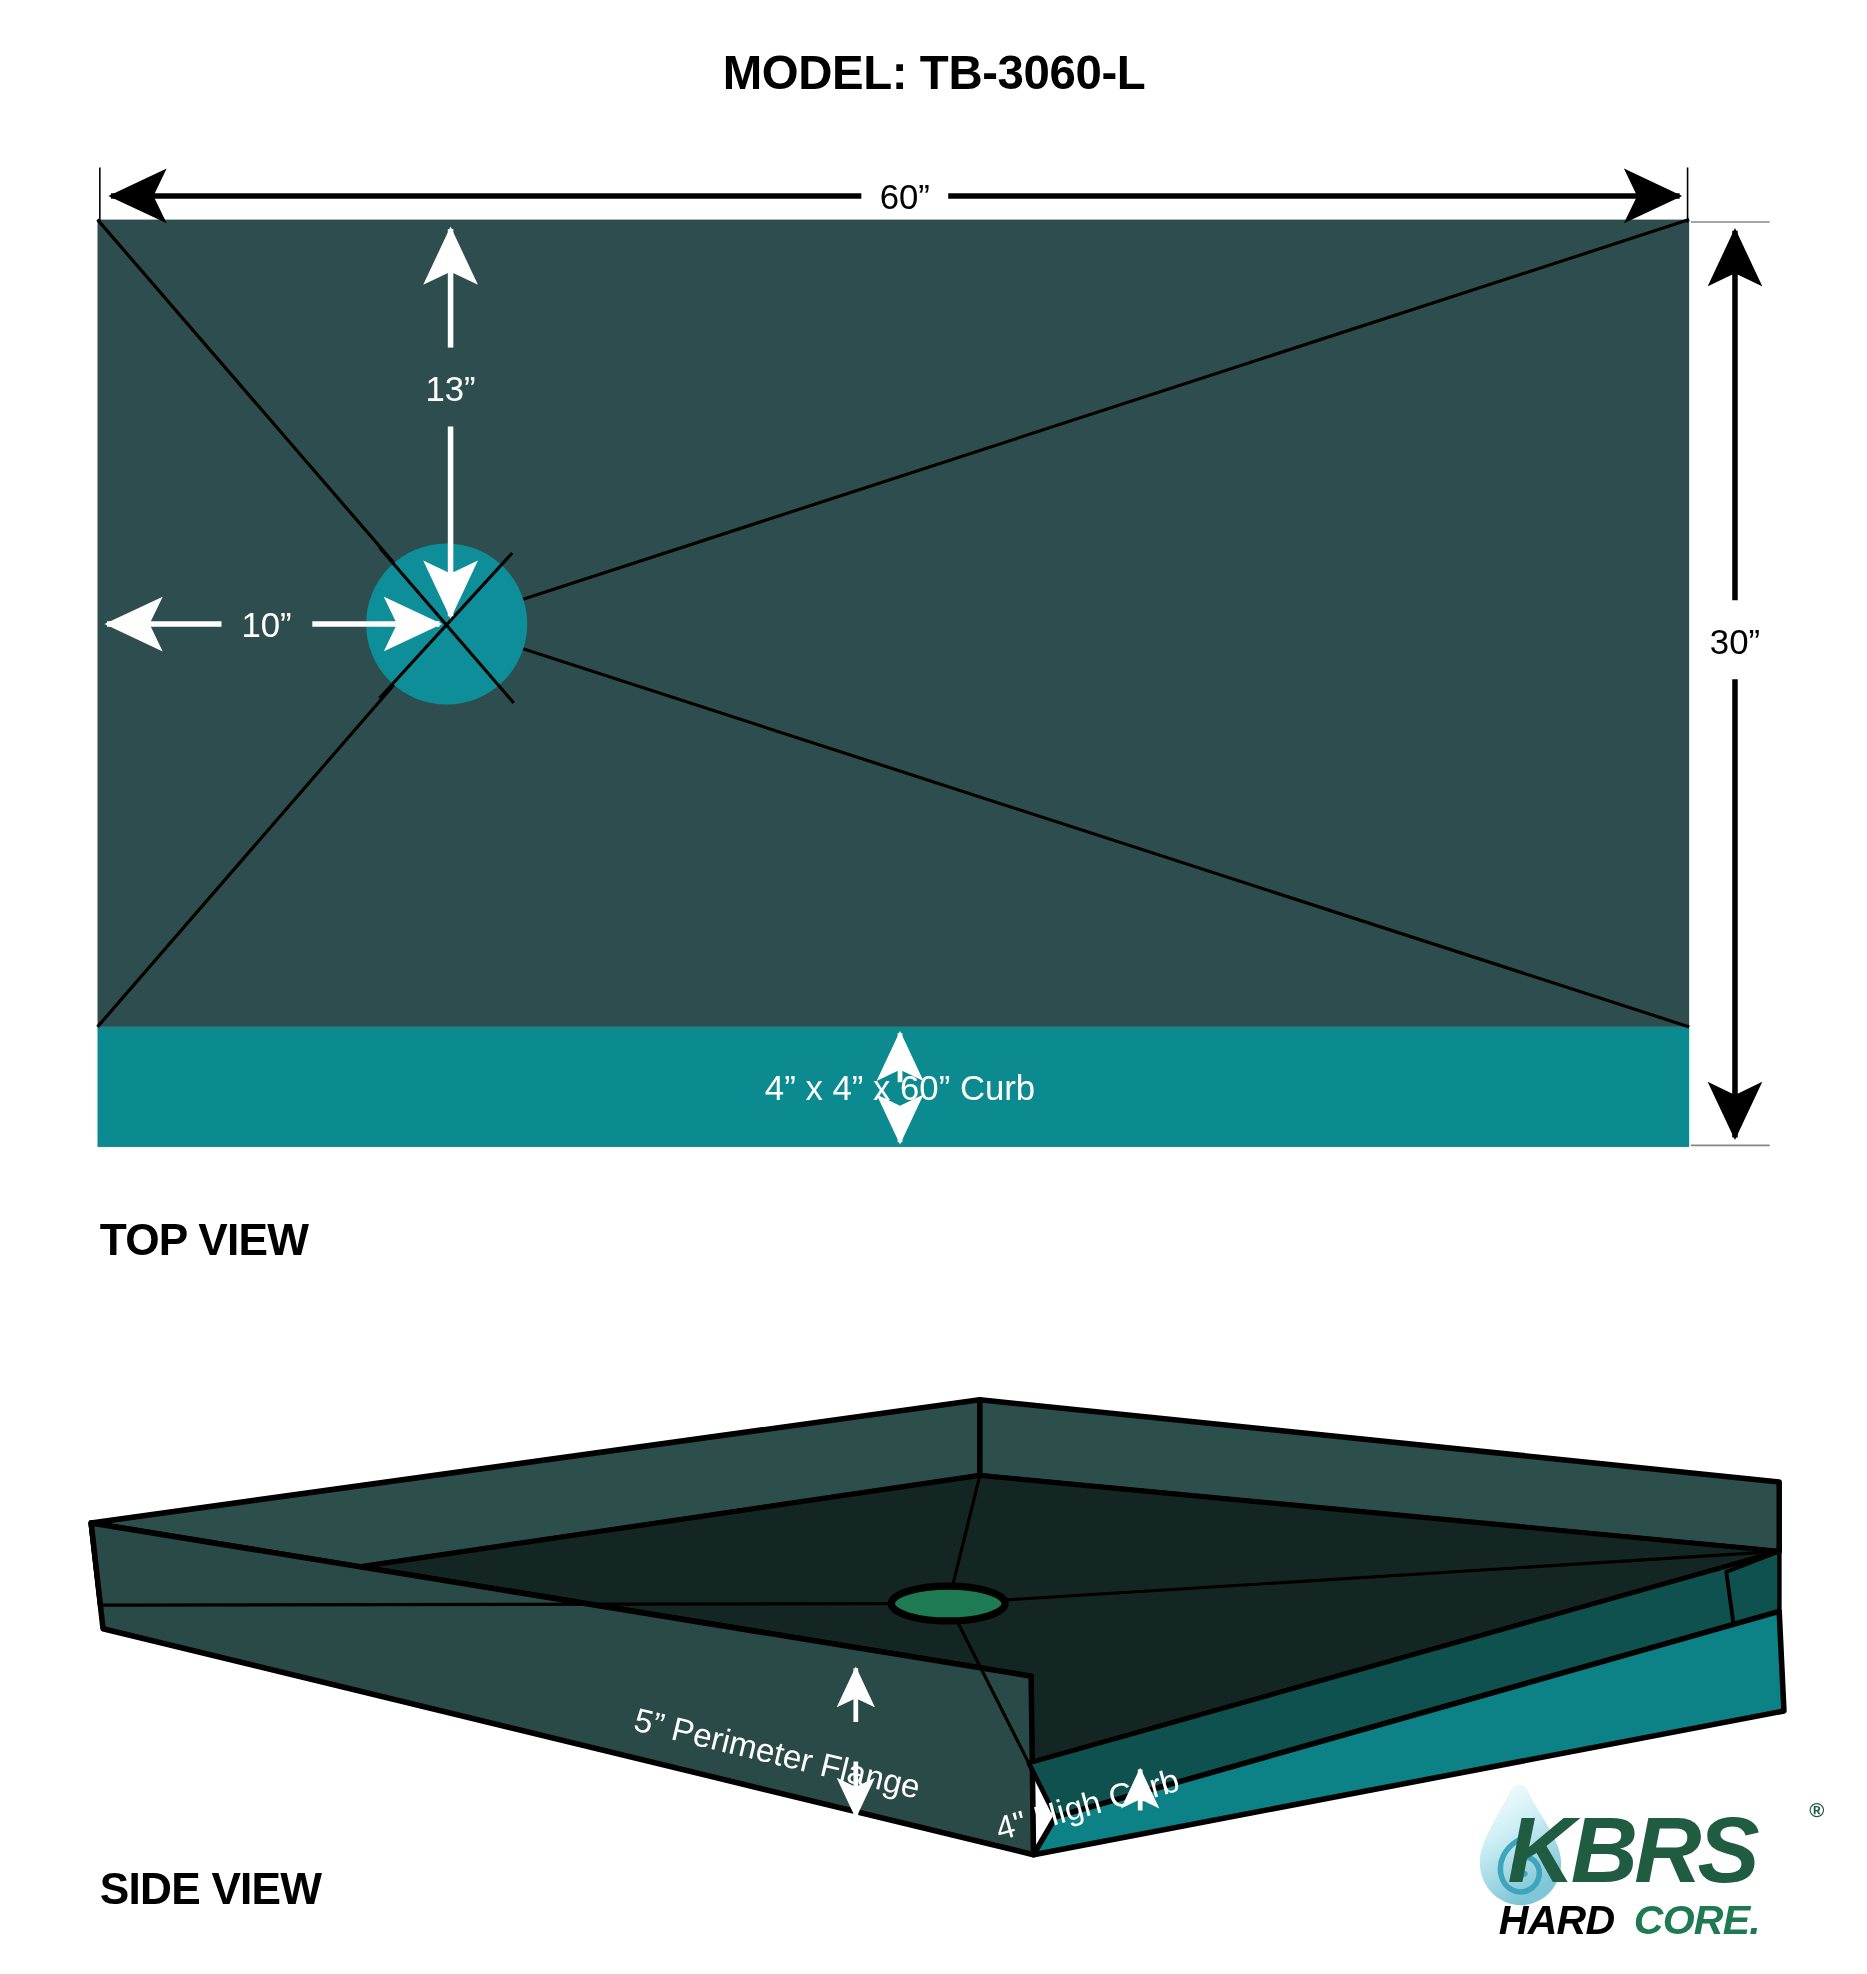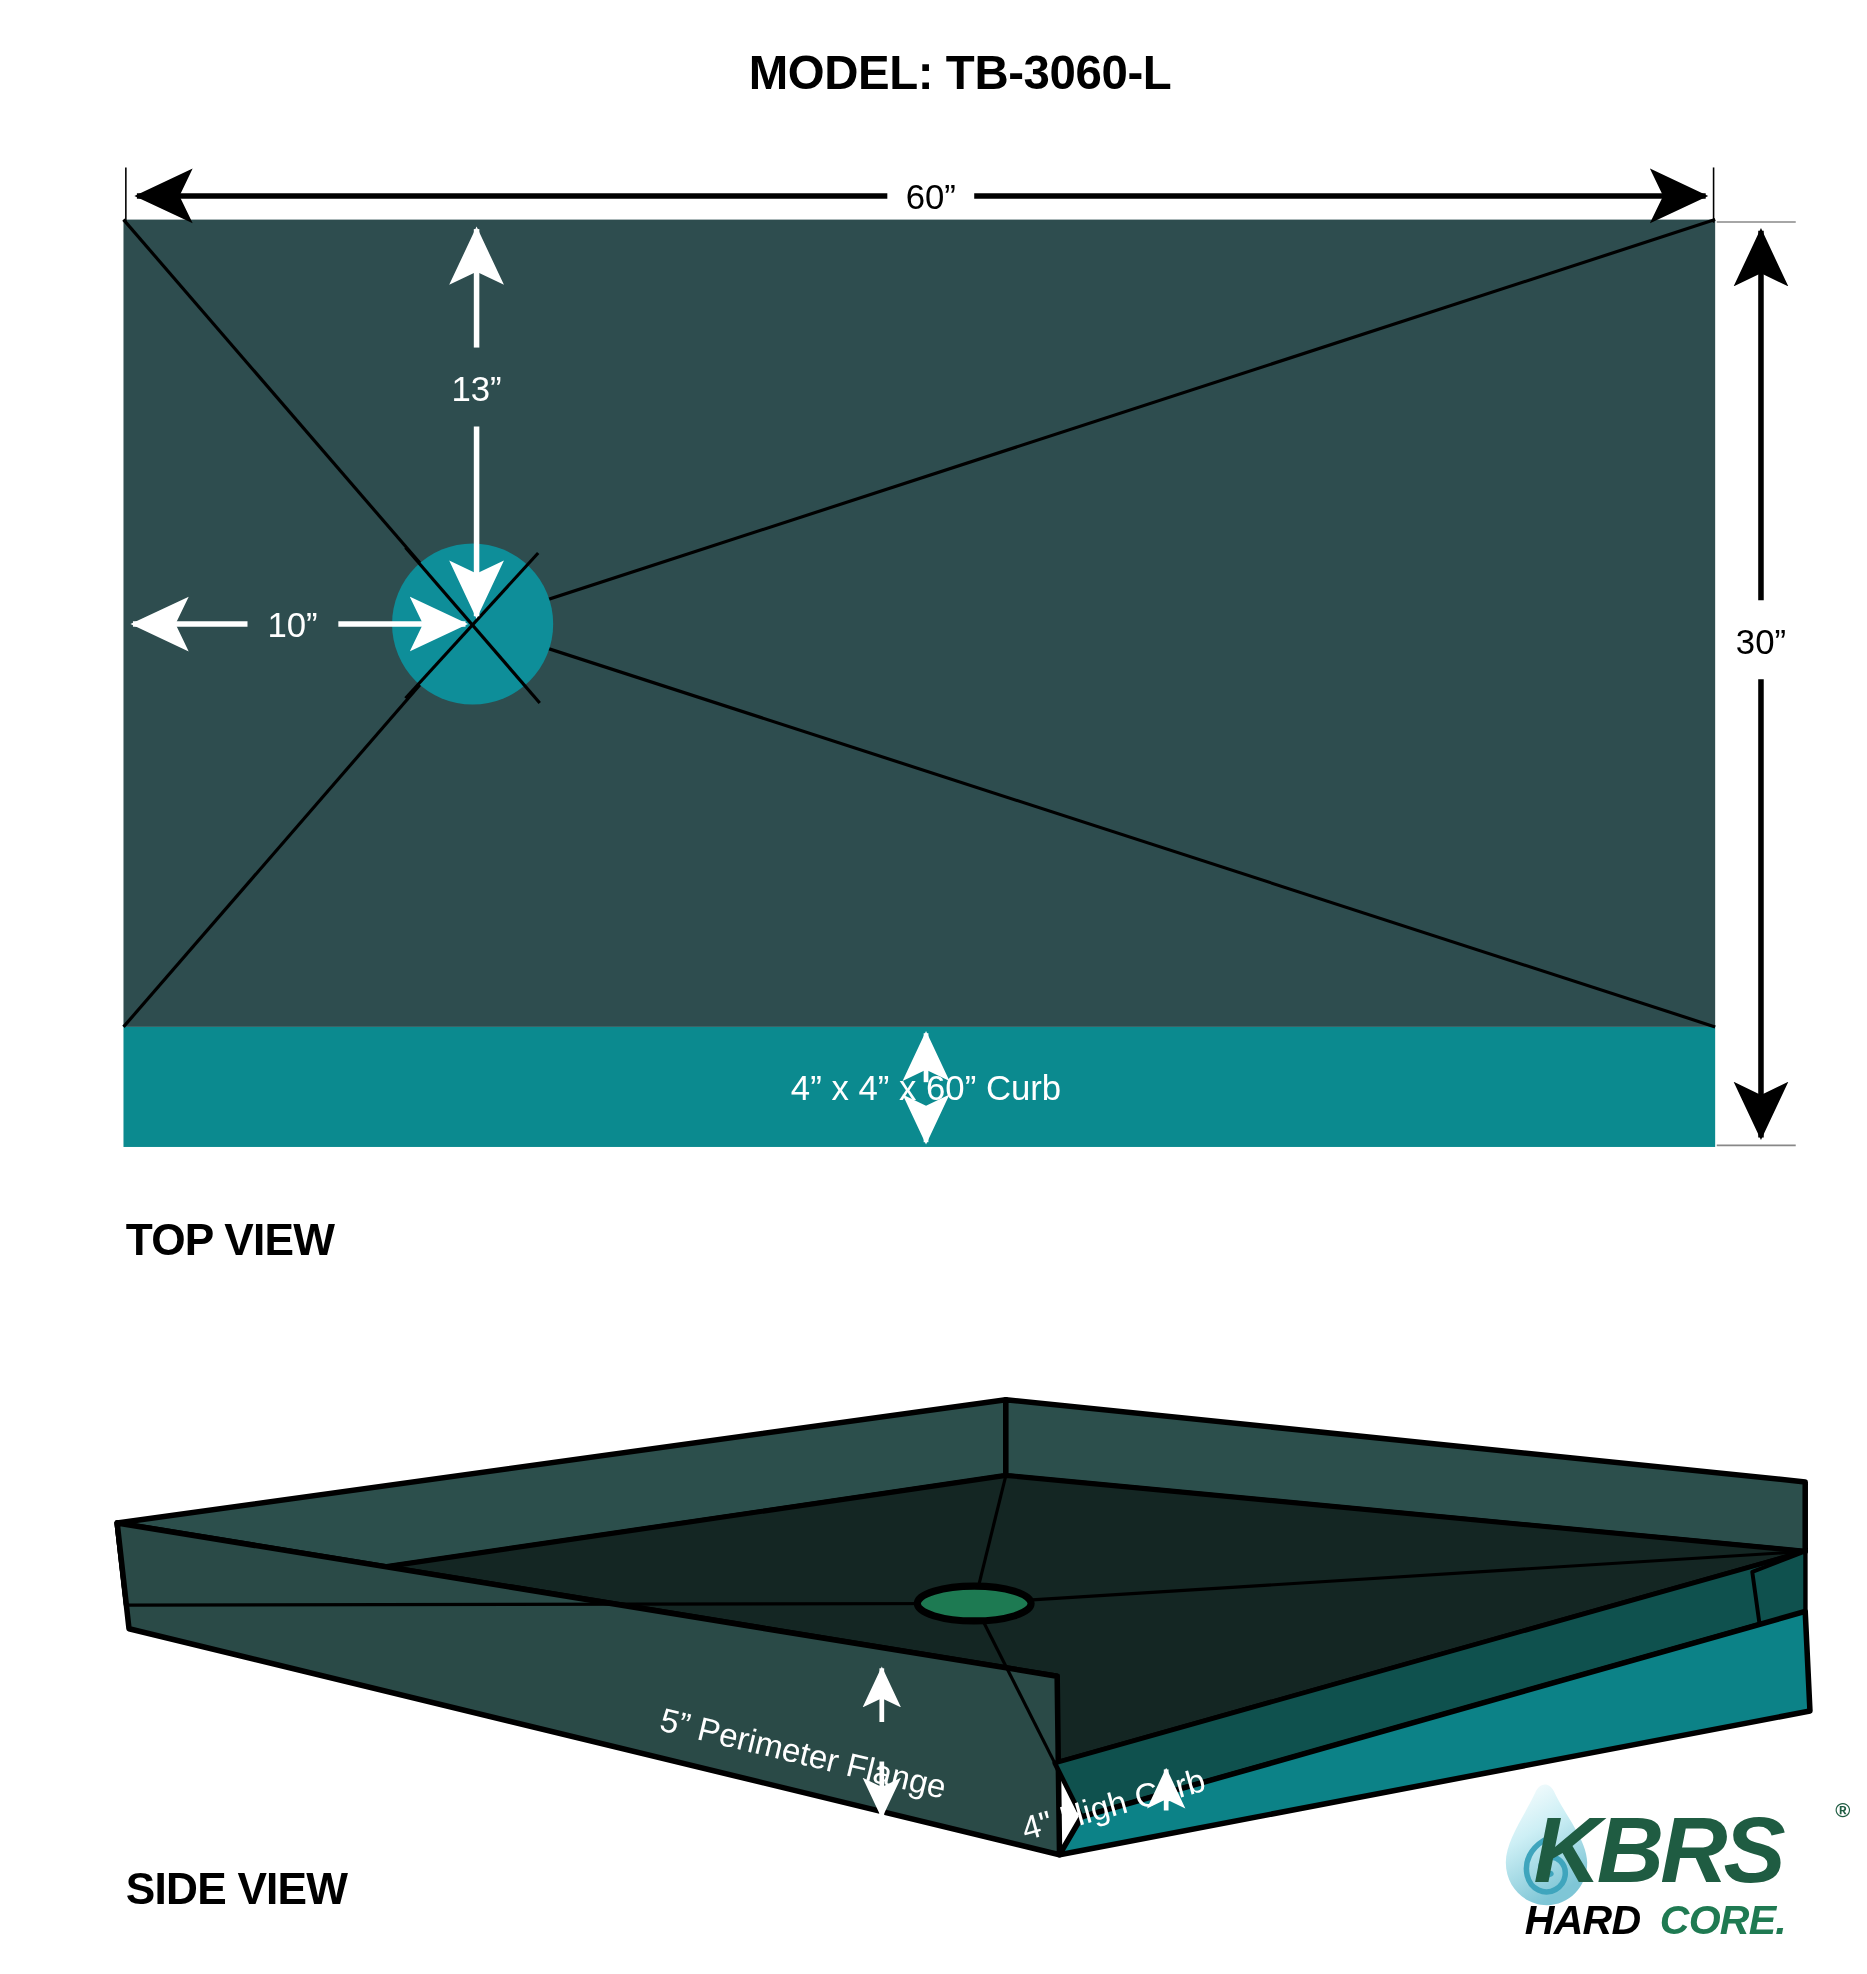--- a/index.html
+++ b/index.html
@@ -12,21 +12,20 @@
     height: 1974px;
     font-family: "Liberation Sans", sans-serif;
     position: relative;
     overflow: hidden;
   }
   #sheet {
     position: absolute;
     inset: 0;
     width: 1500px;
     height: 1974px;
-    margin-left: 26px;
   }
   svg { display: block; }
 
   .title-text {
     font-family: "Liberation Sans", sans-serif;
     font-weight: bold;
     font-size: 60px;
     fill: #000000;
     letter-spacing: -0.5px;
   }

